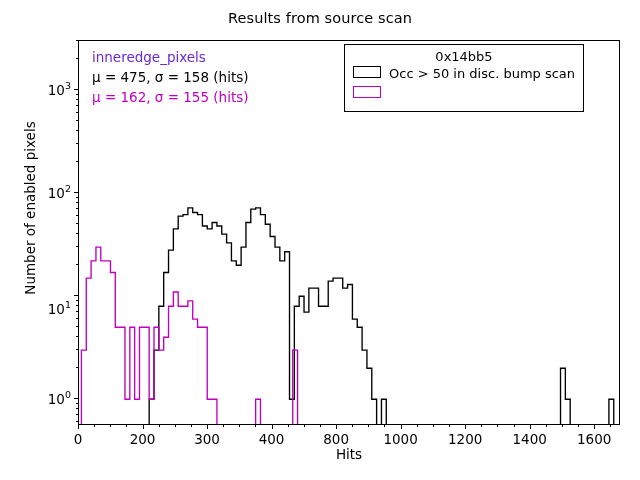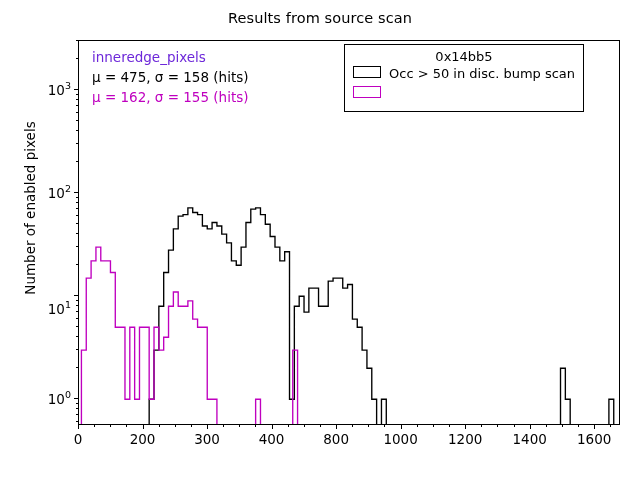--- a/index.html
+++ b/index.html
@@ -141,20 +141,21 @@
       <div class="xtick minor" style="left: 371.012px;"></div>
       <div class="xtick minor" style="left: 403.274px;"></div>
       <div class="xtick minor" style="left: 419.405px;"></div>
       <div class="xtick minor" style="left: 435.536px;"></div>
       <div class="xtick minor" style="left: 467.798px;"></div>
       <div class="xtick minor" style="left: 483.929px;"></div>
       <div class="xtick minor" style="left: 500.06px;"></div>
       <div class="xtick minor" style="left: 532.321px;"></div>
     </div>
 
+  <div id="xlabel">Hits</div>
 
   <div id="axes">
     <div id="plot-clip">
       <svg id="plot-svg" width="542" height="385">
           <path d="M70.17,387.00 L70.17,358.25 L75.01,358.25 L75.01,309.09 L79.85,309.09 L79.85,265.20 L84.69,265.20 L84.69,231.48 L89.53,231.48 L89.53,209.15 L94.37,209.15 L94.37,187.92 L99.21,187.92 L99.21,175.05 L104.04,175.05 L104.04,173.58 L108.88,173.58 L108.88,166.89 L113.72,166.89 L113.72,171.46 L118.56,171.46 L118.56,173.58 L123.40,173.58 L123.40,185.03 L128.24,185.03 L128.24,187.92 L133.08,187.92 L133.08,181.45 L137.92,181.45 L137.92,185.03 L142.76,185.03 L142.76,193.19 L147.60,193.19 L147.60,201.80 L152.44,201.80 L152.44,219.94 L157.28,219.94 L157.28,224.20 L162.12,224.20 L162.12,206.06 L166.96,206.06 L166.96,181.45 L171.79,181.45 L171.79,168.15 L176.63,168.15 L176.63,166.89 L181.47,166.89 L181.47,173.58 L186.31,173.58 L186.31,183.20 L191.15,183.20 L191.15,195.48 L195.99,195.48 L195.99,206.06 L200.83,206.06 L200.83,219.94 L205.67,219.94 L205.67,210.78 L210.51,210.78 L210.51,358.25 L215.35,358.25 L215.35,265.20 L220.19,265.20 L220.19,255.22 L225.03,255.22 L225.03,271.18 L229.87,271.18 L229.87,247.06 L234.71,247.06 L234.71,247.06 L239.54,247.06 L239.54,265.20 L244.38,265.20 L244.38,265.20 L249.22,265.20 L249.22,240.16 L254.06,240.16 L254.06,237.08 L258.90,237.08 L258.90,237.08 L263.74,237.08 L263.74,247.06 L268.58,247.06 L268.58,243.48 L273.42,243.48 L273.42,278.08 L278.26,278.08 L278.26,286.23 L283.10,286.23 L283.10,309.09 L287.94,309.09 L287.94,327.23 L292.78,327.23 L292.78,358.25 L297.62,358.25 L297.62,387.00 M302.46,387.00 L302.46,358.25 L307.29,358.25 L307.29,387.00 M481.51,387.00 L481.51,327.23 L486.35,327.23 L486.35,358.25 L491.19,358.25 L491.19,387.00 M529.90,387.00 L529.90,358.25 L534.74,358.25 L534.74,387.00" fill="none" stroke="#000000" stroke-width="1.35" stroke-linejoin="miter"></path>
           <path d="M2.42,387.00 L2.42,309.09 L7.26,309.09 L7.26,237.08 L12.10,237.08 L12.10,219.94 L16.94,219.94 L16.94,206.06 L21.78,206.06 L21.78,219.94 L26.62,219.94 L26.62,219.94 L31.46,219.94 L31.46,231.48 L36.29,231.48 L36.29,286.23 L41.13,286.23 L41.13,286.23 L45.97,286.23 L45.97,358.25 L50.81,358.25 L50.81,286.23 L55.65,286.23 L55.65,358.25 L60.49,358.25 L60.49,286.23 L65.33,286.23 L65.33,286.23 L70.17,286.23 L70.17,358.25 L75.01,358.25 L75.01,286.23 L79.85,286.23 L79.85,309.09 L84.69,309.09 L84.69,296.22 L89.53,296.22 L89.53,265.20 L94.37,265.20 L94.37,250.95 L99.21,250.95 L99.21,265.20 L104.04,265.20 L104.04,265.20 L108.88,265.20 L108.88,259.93 L113.72,259.93 L113.72,278.08 L118.56,278.08 L118.56,286.23 L123.40,286.23 L123.40,286.23 L128.24,286.23 L128.24,358.25 L133.08,358.25 L133.08,358.25 L137.92,358.25 L137.92,387.00 M176.63,387.00 L176.63,358.25 L181.47,358.25 L181.47,387.00 M213.74,387.00 L213.74,309.09 L218.57,309.09 L218.57,387.00" fill="none" stroke="#bf00bf" stroke-width="1.35" stroke-linejoin="miter"></path>
         </svg>
     </div>
   </div>
 

